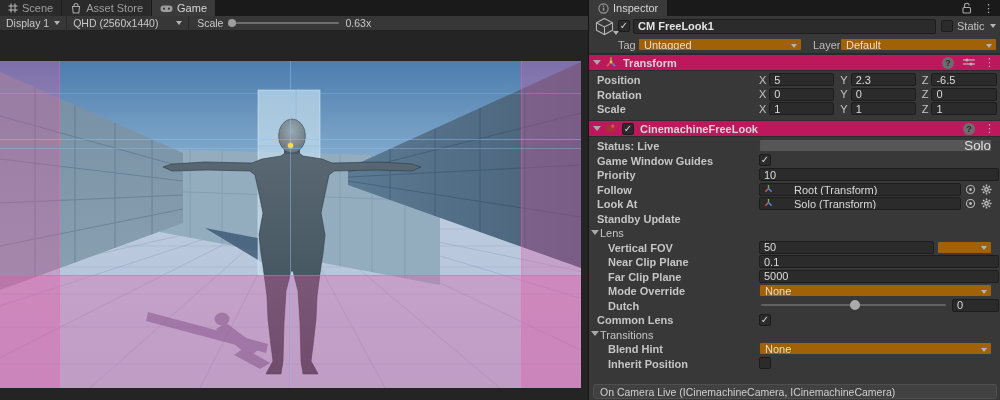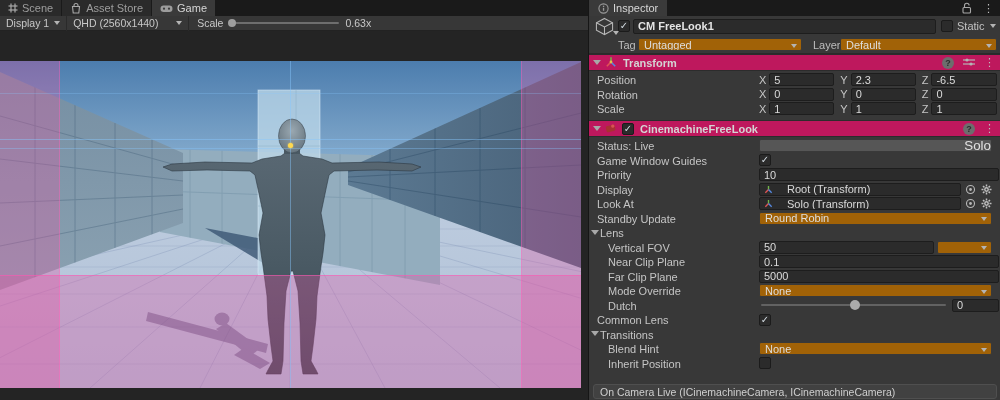--- a/index.html
+++ b/index.html
@@ -74,34 +74,34 @@
     border-top:1px solid #2c2c2c; border-bottom:1px solid #2c2c2c; display:flex; align-items:center; }
   .comp-header .fold { margin-left:4px; }
   .comp-header .cicon { margin-left:4px; }
   .comp-title { font-weight:700; color:#d4d4d4; margin-left:6px; }
   .hdr-icons { margin-left:auto; display:flex; align-items:center; gap:9px; padding-right:6px; }
   .help-ic { width:12px; height:12px; border-radius:50%; background:#6d6d6d; color:#2c2c2c;
              font-size:9px; font-weight:700; text-align:center; line-height:12px; }
 
   .rows { position:absolute; left:0; width:412px; }
   .row { position:relative; height:14.5px; }
-  .row .lbl { position:absolute; left:8px; top:1.5px; color:#c5c5c5; white-space:nowrap; }
+  .row .lbl { position:absolute; left:8px; top:1.5px; color:#c5c5c5; white-space:nowrap;font-weight:bold; }
   .row.sub .lbl { left:19px; }
   .row .foldwrap { position:absolute; left:2px; top:4px; }
   .row .flbl { position:absolute; left:11px; top:1.5px; color:#c5c5c5; }
   .val { position:absolute; left:170px; right:9px; top:0.5px; height:13px; display:flex; align-items:center; }
   .val-full { right:2px; }
   .vec { position:absolute; left:170px; right:4px; top:0.5px; display:flex; gap:6px; }
   .vec .axg { flex:1; display:flex; align-items:center; gap:3px; }
   .vec .axl { color:#c5c5c5; }
   .vec .tfield { flex:1; }
   .solo-btn { width:100%; background:#565656; border:1px solid #393939; border-radius:2px; height:13px;
               color:#e0e0e0; text-align:right; line-height:12px; }
   .objfield { background:#2b2b2b; border:1px solid #1d1d1d; border-radius:2px; height:13px; width:206px;
-              display:flex; align-items:center; gap:14px; padding:0 4px; color:#d8d8d8; white-space:nowrap; overflow:hidden; }
+              display:flex; align-items:flex-start; gap:21px; padding:0 4px; color:#d8d8d8; white-space:nowrap; overflow:hidden; }
   .obj-btns { display:flex; align-items:center; gap:5px; margin-left:4px; }
   .slider-track { position:relative; width:185px; height:2px; background:#626262; border-radius:1px; }
   .slider-thumb { position:absolute; left:calc(51% - 5px); top:-4px; width:10px; height:10px; border-radius:50%; background:#ababab; }
   .dutch-field { width:47px; margin-left:6px; }
   .fov-field { width:175px; }
   .fov-dd { width:55px; margin-left:3px; }
   .footer-box { position:absolute; left:4px; top:384px; width:404px; height:15px; background:#414141;
     border:1px solid #4f4f4f; border-radius:3px; color:#cfcfcf; font-size:10.5px; display:flex; align-items:center; padding:0 6px;
     white-space:nowrap; overflow:hidden; }
 </style>
@@ -479,21 +479,21 @@
             <span class="chk">✓</span>
           </div>
       </div>
       <div class="row">
         <span class="lbl">Priority</span>
         <div class="val val-full">
             <span class="tfield" style="width:100%;">10</span>
           </div>
       </div>
       <div class="row">
-        <span class="lbl">Display</span>
+        <span class="lbl">Follow</span>
         <div class="val">
           <div class="objfield">
             <svg width="9" height="9" viewBox="0 0 12 12">
                 <line x1="6" y1="6" x2="6" y2="1.2" stroke="#71b64a" stroke-width="1.8"></line>
                 <line x1="6" y1="6" x2="1.8" y2="10.2" stroke="#e05555" stroke-width="1.8"></line>
                 <line x1="6" y1="6" x2="10.2" y2="10.2" stroke="#5588e0" stroke-width="1.8"></line>
               </svg>
             <span>Root (Transform)</span>
           </div>
           <div class="obj-btns">
@@ -554,26 +554,20 @@
                   </g>
                   <circle cx="5.5" cy="5.5" r="2.4" fill="#bfbfbf"></circle>
                   <circle cx="5.5" cy="5.5" r="1" fill="#383838"></circle>
                 </svg>
               </span>
           </div>
         </div>
       </div>
       <div class="row">
         <span class="lbl">Standby Update</span>
-        <div class="val">
-            <div class="dropdown" style="width:233px;">
-              <span>Round Robin</span>
-              <span class="tri"></span>
-            </div>
-          </div>
       </div>
       <div class="row">
         <span class="foldwrap fold"></span>
         <span class="flbl">Lens</span>
       </div>
       <div class="row sub">
         <span class="lbl">Vertical FOV</span>
         <div class="val val-full">
           <span class="tfield fov-field">50</span>
           <div class="dropdown fov-dd">

